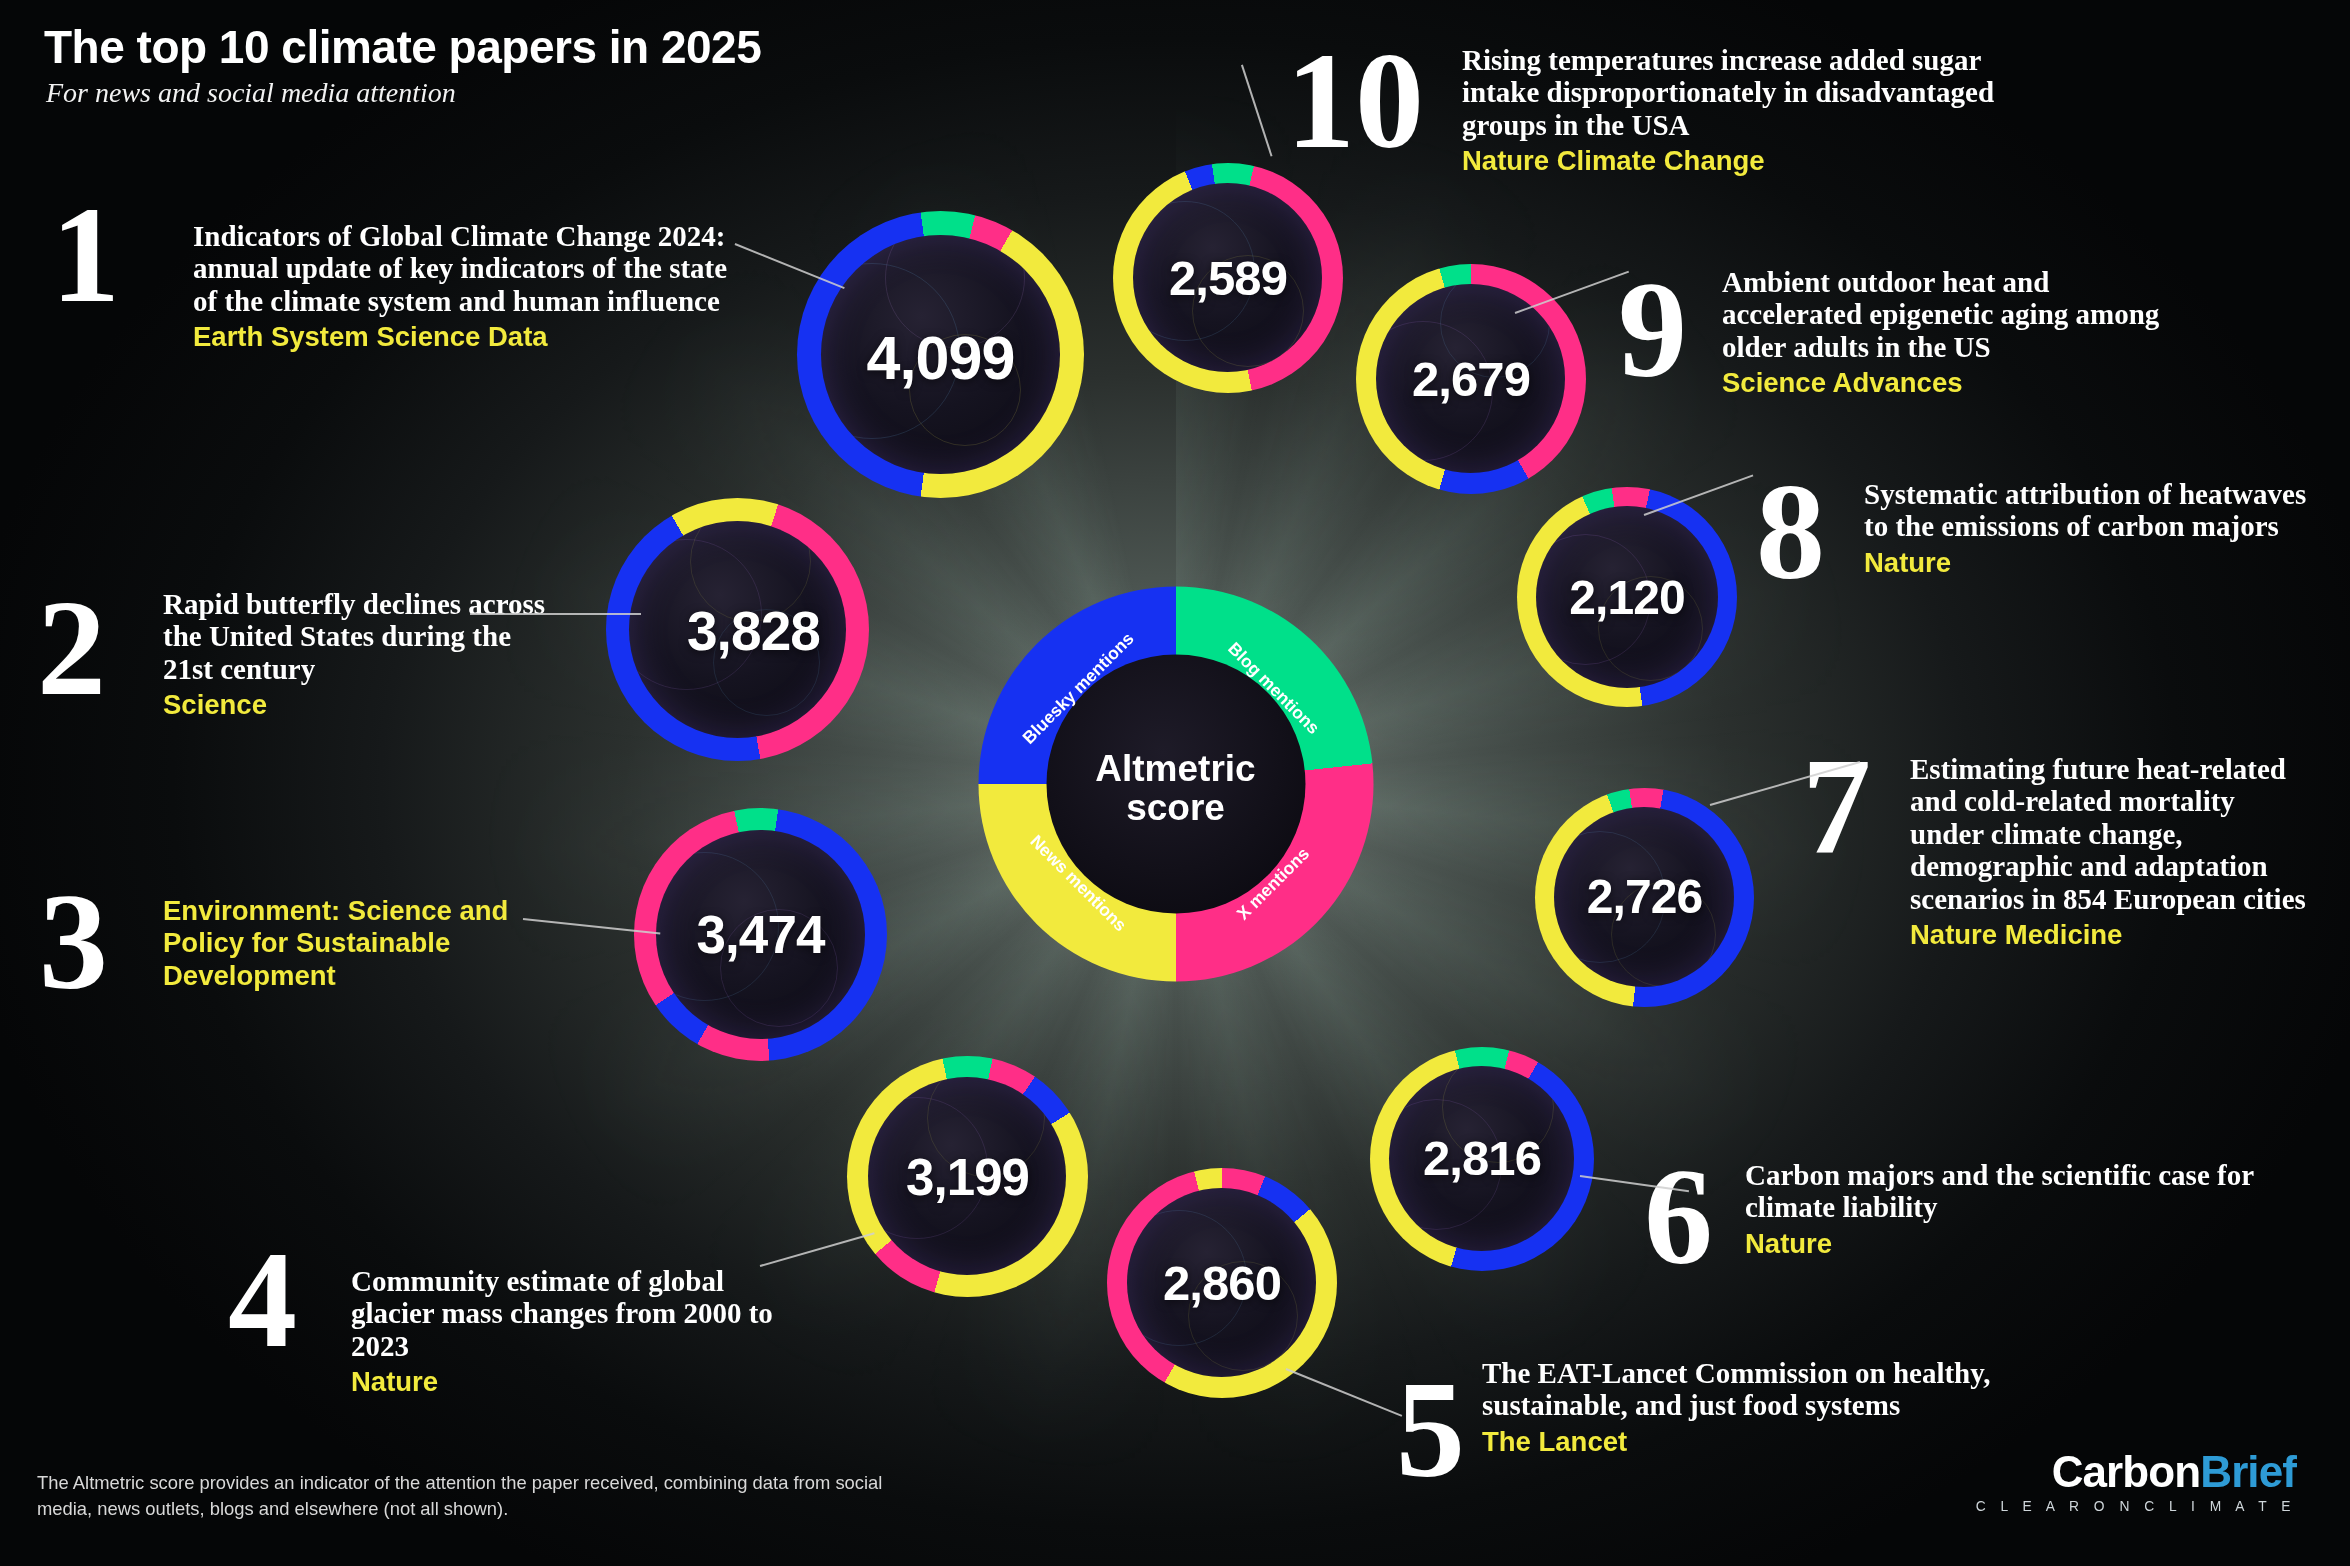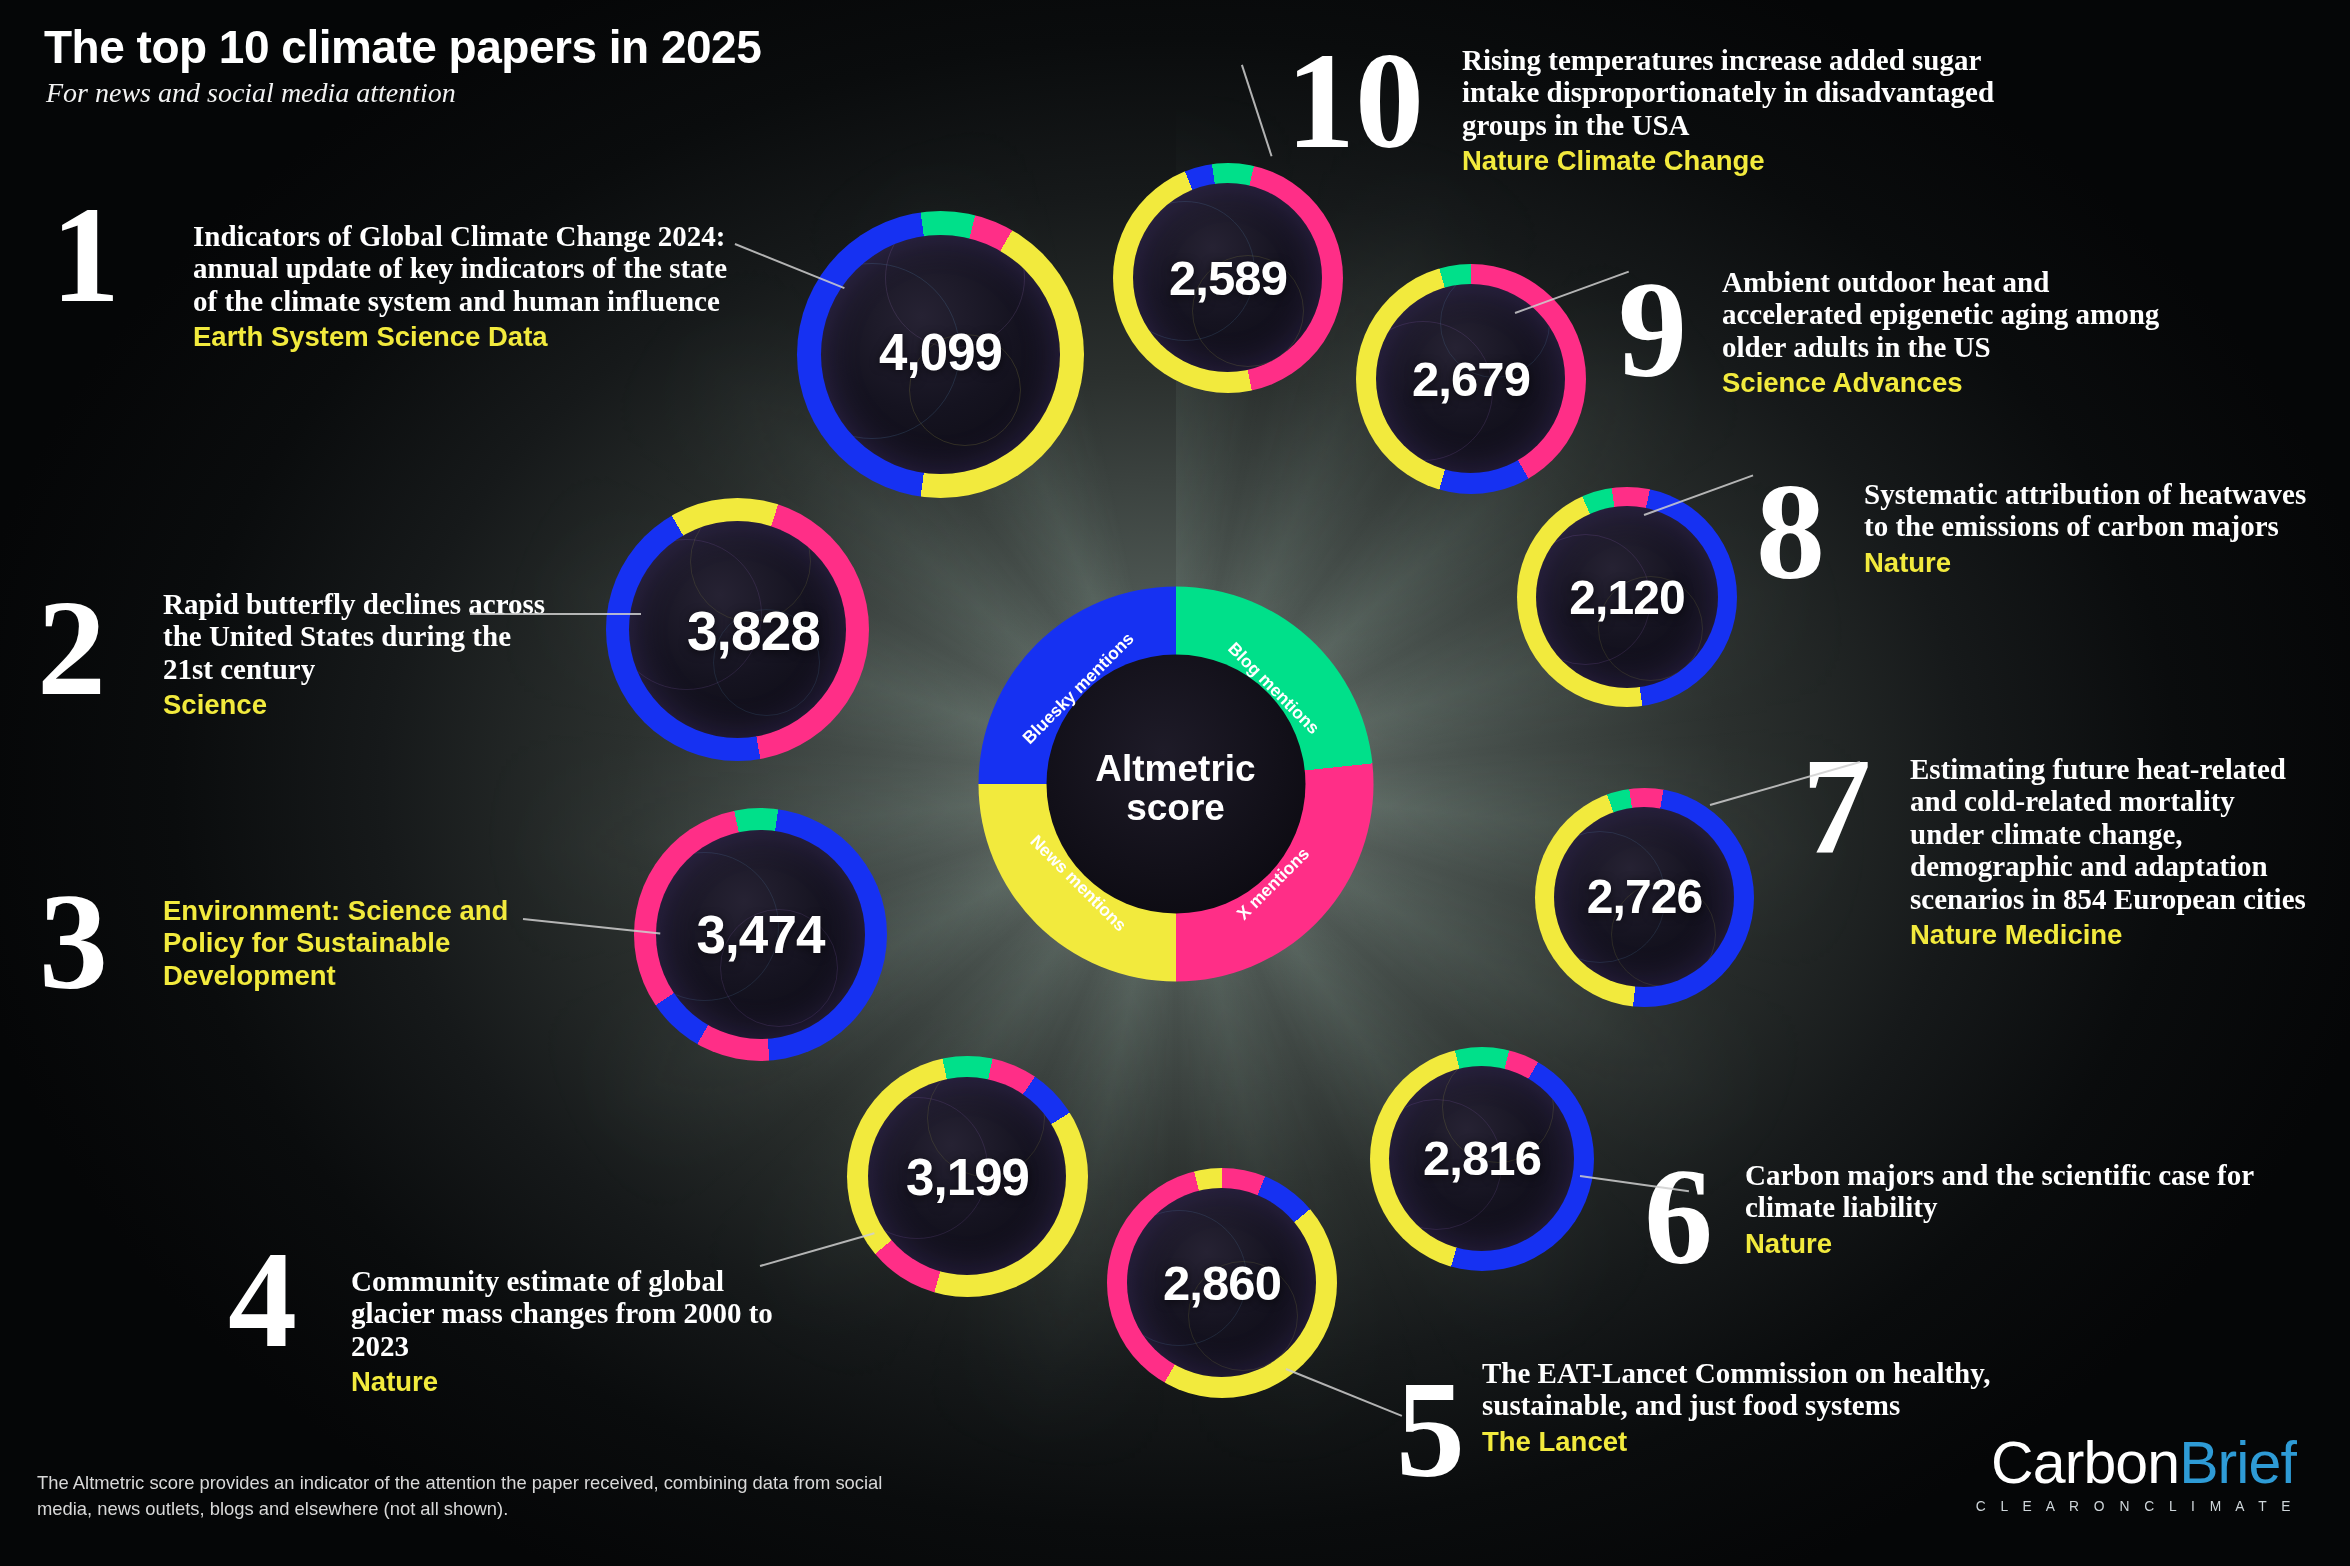--- a/index.html
+++ b/index.html
@@ -90,21 +90,21 @@
     text-align:center;
   }
   .kw-inner{display:inline-block;}
 
   
   #note{
     position:absolute;left:37px;bottom:44px;color:#d8d8d8;font-size:18.4px;line-height:1.45;
     font-family:"Liberation Sans",sans-serif;max-width:854px;
   }
   #logo{position:absolute;right:55px;bottom:53px;text-align:right;}
-  #logoMain{font-size:59px;font-weight:normal;color:#fff;font-family:"Liberation Sans",sans-serif;letter-spacing:-0.9px;margin-top:11px;}
+  #logoMain{font-size:44px;font-weight:bold;color:#fff;font-family:"Liberation Sans",sans-serif;letter-spacing:-0.9px;margin-top:11px;}
   #logoMain .blue{color:#2e9bd6;}
   #logoSub{font-size:13.8px;color:#cfd6da;letter-spacing:5.5px;margin-top:1.8px;font-family:"Liberation Sans",sans-serif;}
 </style>
 </head>
 <body>
 
 <div id="stage">
 
   <div id="spokes"></div>
 
@@ -116,21 +116,21 @@
         #00e08a 0deg 14deg,
         #ff2e87 14deg 30deg,
         #f2ea3d 30deg 188deg,
         #1631f2 188deg 352deg,
         #00e08a 352deg 360deg);"></div>
     <div class="hole" style="left:24px;top:24px;width:239px;height:239px;">
       <div class="bub" style="left:-37px;top:27.5px;width:174px;height:174px;border-color:rgba(120,200,255,.14);"></div>
       <div class="bub" style="left:64px;top:-27.5px;width:138px;height:138px;border-color:rgba(220,160,255,.13);"></div>
       <div class="bub" style="left:88px;top:99px;width:110px;height:110px;border-color:rgba(240,235,90,.14);"></div>
     </div>
-    <div class="score" style="top:112px;font-size:51px;">4,099</div>
+    <div class="score" style="top:112px;font-size:61px;">4,099</div>
   </div>
 
   <div class="donut" style="left:1113px;top:163px;width:230px;height:230px;">
     <div class="ring" style="background:conic-gradient(from 0deg,
         #00e08a 0deg 13deg,
         #ff2e87 13deg 168deg,
         #f2ea3d 168deg 338deg,
         #1631f2 338deg 352deg,
         #00e08a 352deg 360deg);"></div>
     <div class="hole" style="left:20px;top:20px;width:189px;height:189px;">

